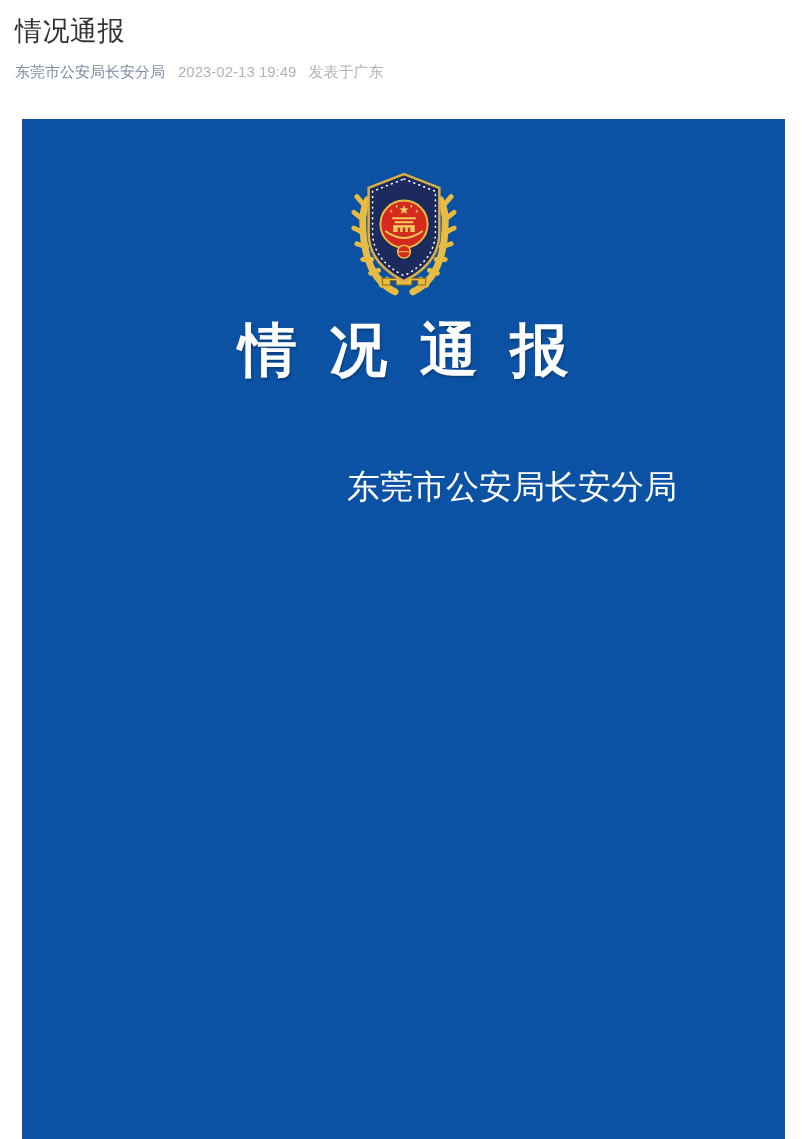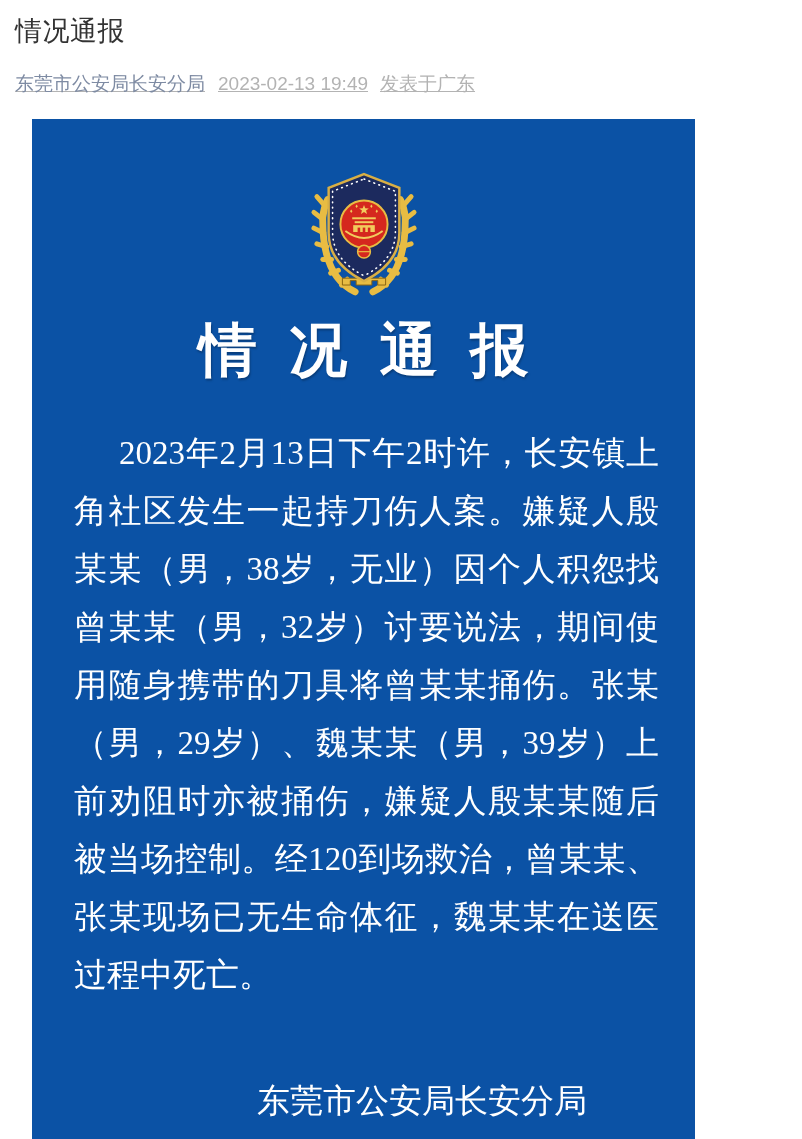--- a/index.html
+++ b/index.html
@@ -15,38 +15,37 @@
   
   .article-header { padding: 13px 4px 0 15px; }
   .article-title {
     margin: 0;
     font-size: 27px;
     font-weight: 400;
     color: #333333;
     letter-spacing: 0.5px;
   }
   .article-meta {
-    margin-top: 22px;
-    font-size: 19px;
+    margin-top: 14px;
+    font-size: 15px;
     color: #b3b3b3;
     white-space: nowrap;
-    text-decoration: underline;
   }
   .article-meta .source {
     color: #7e8ba3;
     margin-right: 13px;
     cursor: pointer;
   }
   .article-meta .time { margin-right: 12px; }
 
   
   .notice {
     position: absolute;
-    left: 32px; top: 119px;
-    width: 663px; height: 1020px;
+    left: 22px; top: 119px;
+    width: 763px; height: 1020px;
     background: #0b52a5;
     color: #ffffff;
   }
   .emblem {
     width: 108px; height: 130px;
     margin: 49px auto 0 auto;
   }
   .notice-title {
     margin-top: 14px;
     text-align: center;
@@ -141,21 +140,20 @@
         <path d="M36,64 Q55,78 74,64" stroke="#f2cc5c" stroke-width="2" fill="none"></path>
 
         <circle cx="55" cy="85" r="6.5" fill="#d5281e" stroke="#e8bc43" stroke-width="1.5"></circle>
         <path d="M48.5,85 h13" stroke="#e8bc43" stroke-width="1.2"></path>
       </svg>
     </div>
 
     <div class="notice-title">情 况 通 报</div>
 
     <div class="notice-body">
-      <p class="p1">2023年2月13日下午2时许，长安镇上角社区发生一起持刀伤人案。嫌疑人殷某某（男，38岁，无业）因个人积怨找曾某某（男，32岁）讨要说法，期间使用随身携带的刀具将曾某某捅伤。张某（男，29岁）、魏某某（男，39岁）上前劝阻时亦被捅伤，嫌疑人殷某某随后被当场控制。经120到场救治，曾某某、张某现场已无生命体征，魏某某在送医过程中死亡。</p>
     </div>
 
     <div class="notice-sign">
       <div class="sign-name">东莞市公安局长安分局</div>
     </div>
 
   </section>
 </div>
 
 </body></html>

